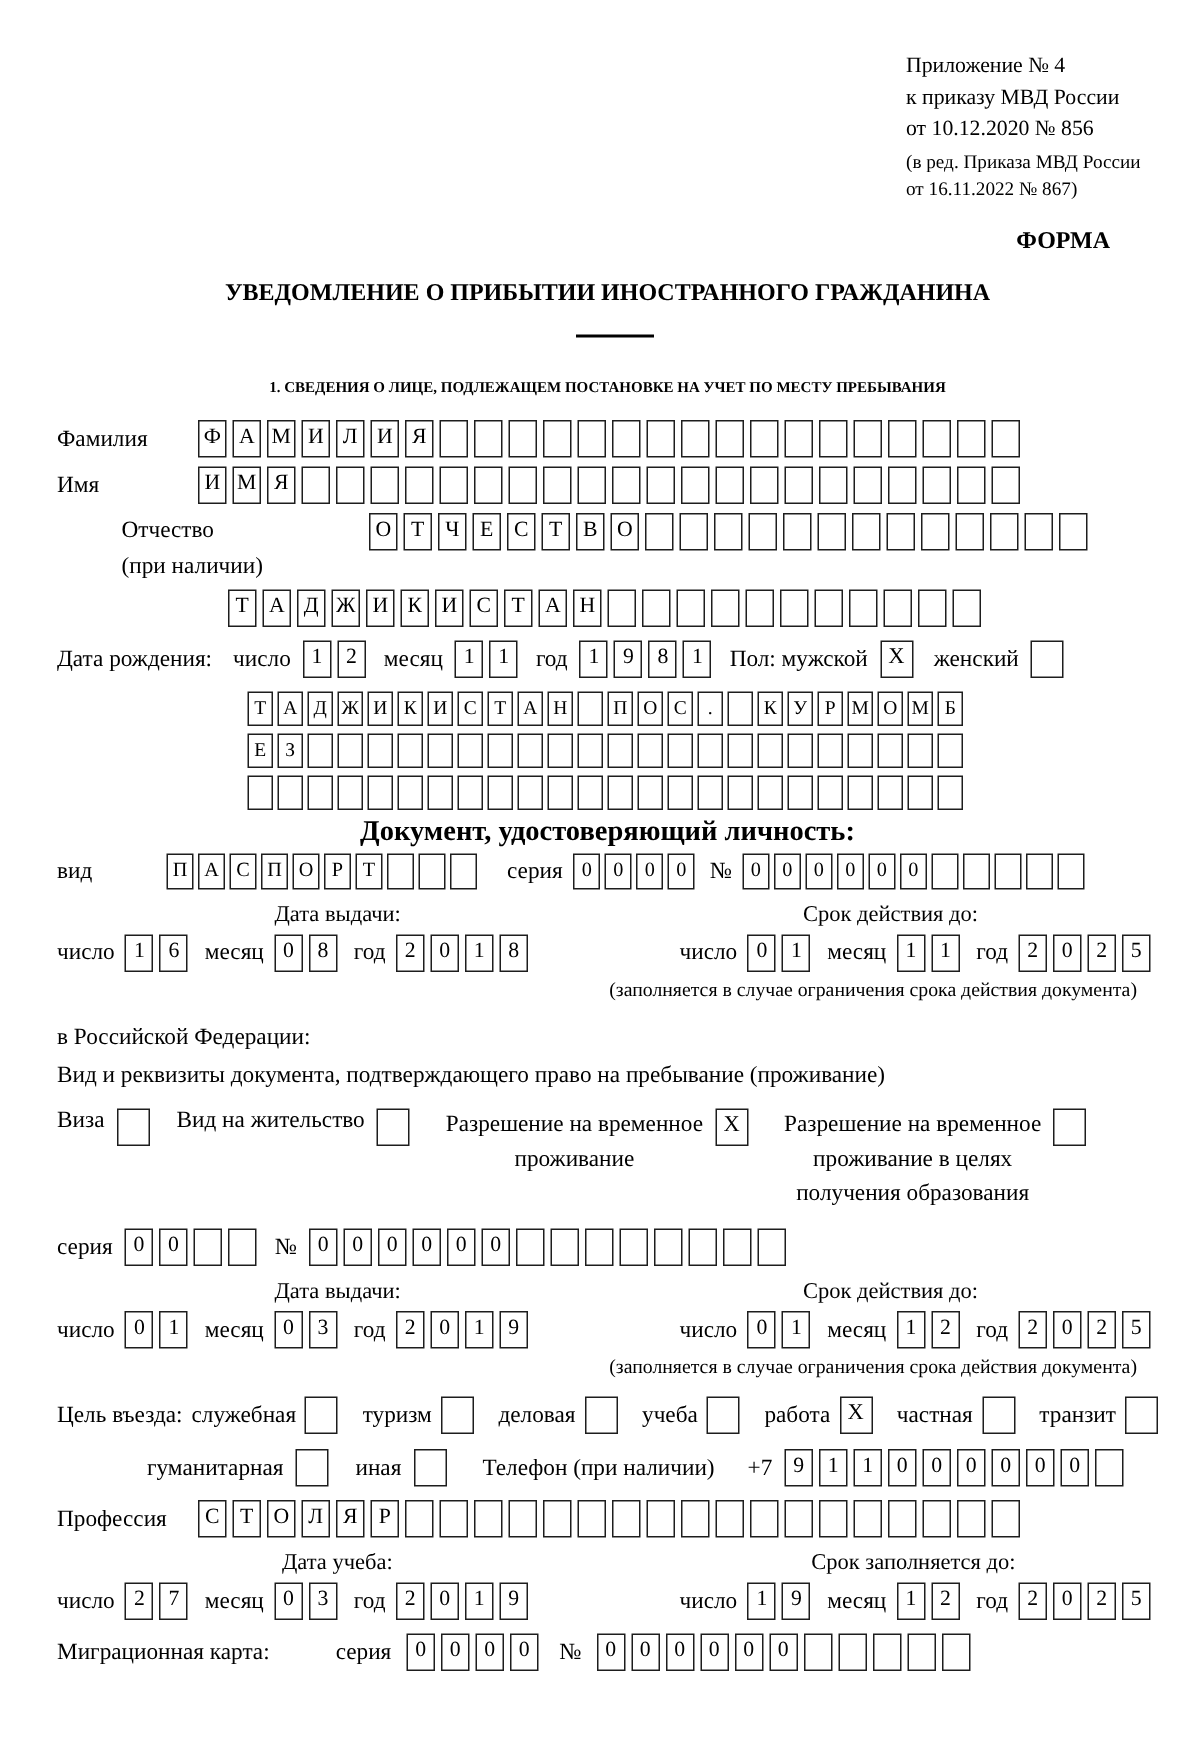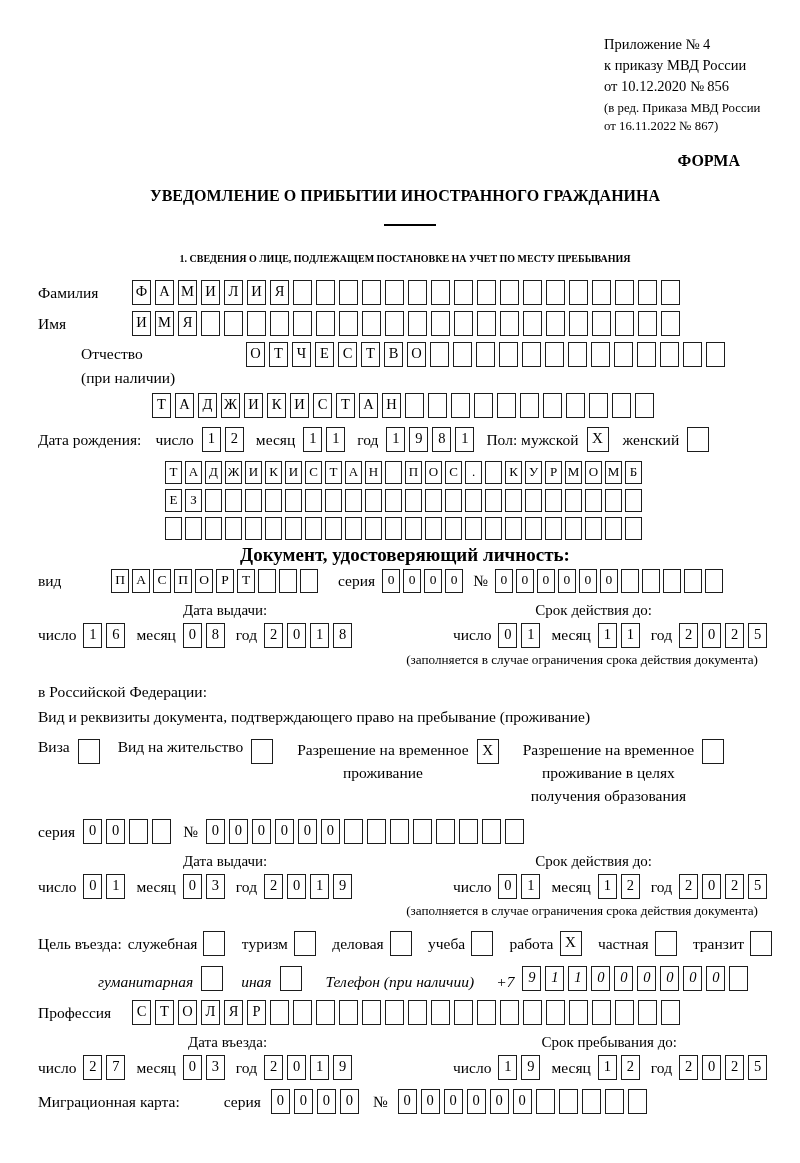--- a/index.html
+++ b/index.html
@@ -43,21 +43,21 @@
   .note{font-size:13.2px;text-align:right;padding-right:14px;margin-top:4px;}
 
   .intro{margin-top:12px;font-size:15.5px;line-height:1.6;}
   .optrow{display:flex;align-items:flex-start;margin-top:8px;font-size:15.5px;}
   .optrow .cells{margin-left:8px;margin-top:1px;}
   .cap{text-align:center;line-height:1.5;}
   .ml18{margin-left:18px;} .ml24{margin-left:24px;}
 
   .purrow{display:flex;align-items:center;justify-content:space-between;margin-top:12px;font-size:15.5px;}
   .puritem{display:flex;align-items:center;gap:6px;}
-  .purrow2{display:flex;align-items:flex-end;gap:8px;margin-top:10px;padding-left:60px;font-size:15.5px;font-style:italic;}
+  .purrow2{display:flex;align-items:center;gap:8px;margin-top:10px;padding-left:60px;font-size:15.5px;}
   .phone-lbl{margin-left:16px;}
 
   .mcrow{display:flex;align-items:center;gap:10px;margin-top:9px;font-size:15.5px;}
 </style>
 </head>
 <body>
 
 <div class="page">
 
   <div class="hdr">
@@ -593,22 +593,22 @@
         <span class="cell"></span>
         <span class="cell"></span>
         <span class="cell"></span>
         <span class="cell"></span>
         <span class="cell"></span>
         <span class="cell"></span>
       </span>
   </div>
 
   <div class="dlabels">
-    <span class="dl1" style="margin-left:150px;">Дата въезда:</span>
-    <span class="dl2" style="margin-right:95px;">Срок пребывания до:</span>
+    <span class="dl1" style="margin-left:150px;">Дата учеба:</span>
+    <span class="dl2" style="margin-right:95px;">Срок заполняется до:</span>
   </div>
   <div class="daterow">
     <span class="dg left">
       <span>число</span>
       <span class="cells">
           <span class="cell filled">2</span>
           <span class="cell filled">7</span>
         </span>
       <span>месяц</span>
       <span class="cells">

